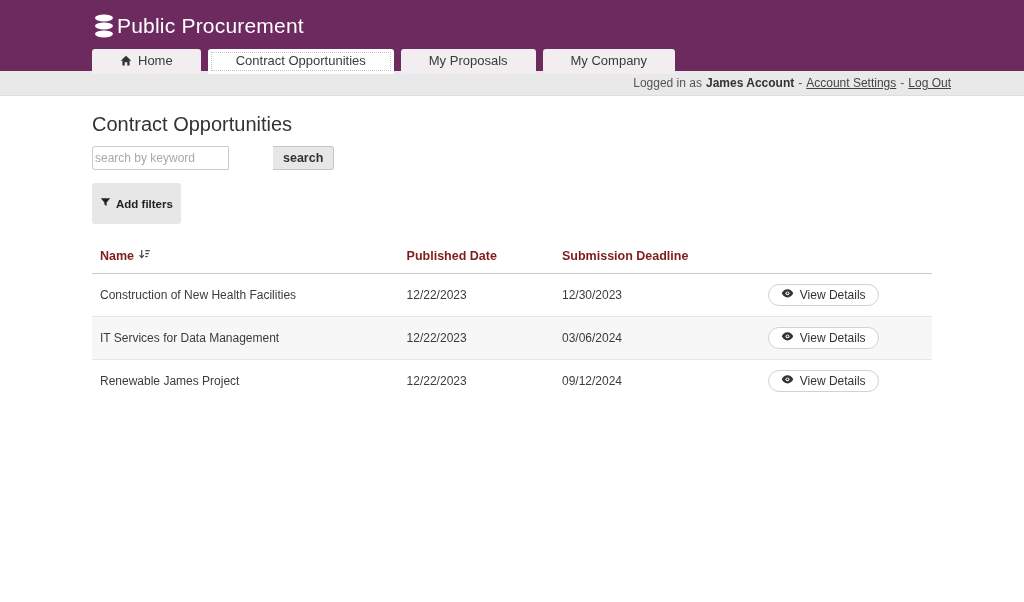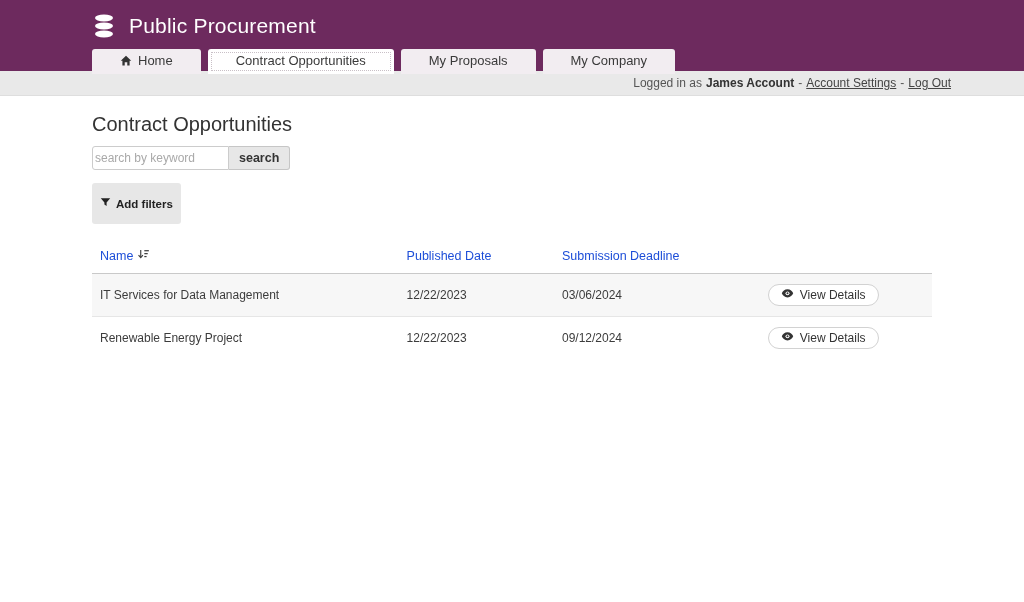--- a/index.html
+++ b/index.html
@@ -9,21 +9,21 @@
     background: var(--page-bg, #ffffff);
     color: var(--text, #3a3a3a);
   }
   .container { width: 840px; margin: 0 auto; }
 
   
   .app-header {
     background: var(--header-bg, #6d2a5e);
     padding-top: 13px;
   }
-  .brand { display: flex; align-items: center; gap: 13px; }
+  .brand { display: flex; align-items: center; gap: 1px; }
   .brand-icon { display: inline-flex; }
   .brand-title {
     color: #ffffff;
     font-size: 21px;
     font-weight: 400;
     letter-spacing: .2px;
   }
   .tabs {
     display: flex;
     gap: 7px;
@@ -101,20 +101,21 @@
     border: 1px solid #c6c6c6;
     border-left: none;
     background: var(--control-bg, #e7e7e7);
     border-radius: 0 3px 3px 0;
     font-size: 12.5px;
     font-weight: 600;
     color: #333333;
     padding: 0 10px;
     font-family: inherit;
     cursor: pointer;
+    margin-left: 44px;
   }
   .filters-row { margin-top: 13px; }
   .add-filters-btn {
     display: inline-flex;
     align-items: center;
     gap: 5px;
     background: var(--control-bg, #e7e7e7);
     border: none;
     border-radius: 3px;
     font-size: 11.5px;
@@ -128,22 +129,22 @@
   
   table.opps {
     width: 100%;
     margin-top: 15px;
     border-collapse: collapse;
     font-size: 12px;
   }
   table.opps th {
     text-align: left;
     font-size: 12.5px;
-    font-weight: 400;
-    color: #1d4ed8;
+    font-weight: 700;
+    color: #7f1d1d;
     padding: 9px 8px;
     border-bottom: 1px solid #c9c9c9;
   }
   table.opps col.c1 { width: 36.5%; }
   table.opps col.c2 { width: 18.5%; }
   table.opps col.c3 { width: 24.5%; }
   table.opps col.c4 { width: 20.5%; }
   table.opps td {
     padding: 14px 8px;
     color: #3c3c3c;
@@ -258,39 +259,56 @@
               </svg>
             </span>
           </span>
         </th>
         <th>Published Date</th>
         <th>Submission Deadline</th>
         <th></th>
       </tr>
     </thead>
     <tbody>
+      <tr>
+        <td>Construction of New Health Facilities</td>
+        <td>12/22/2023</td>
+        <td>12/30/2023</td>
+        <td class="action-cell">
+          <button class="view-details-btn">
+            <span>
+              <svg width="13" height="11" viewBox="0 0 16 13">
+                <path d="M8 1.2C4.6 1.2 1.9 3.7 1 6.3c.9 2.6 3.6 5.1 7 5.1s6.1-2.5 7-5.1c-.9-2.6-3.6-5.1-7-5.1z" fill="#333333"></path>
+                <circle cx="8" cy="6.3" r="2.4" fill="#ffffff"></circle>
+                <circle cx="8" cy="6.3" r="1.2" fill="#333333"></circle>
+              </svg>
+            </span>
+            <span>View Details</span>
+          </button>
+        </td>
+      </tr>
       <tr class="alt">
         <td>IT Services for Data Management</td>
         <td>12/22/2023</td>
         <td>03/06/2024</td>
         <td class="action-cell">
           <button class="view-details-btn">
             <span>
               <svg width="13" height="11" viewBox="0 0 16 13">
                 <path d="M8 1.2C4.6 1.2 1.9 3.7 1 6.3c.9 2.6 3.6 5.1 7 5.1s6.1-2.5 7-5.1c-.9-2.6-3.6-5.1-7-5.1z" fill="#333333"></path>
                 <circle cx="8" cy="6.3" r="2.4" fill="#ffffff"></circle>
                 <circle cx="8" cy="6.3" r="1.2" fill="#333333"></circle>
               </svg>
             </span>
             <span>View Details</span>
           </button>
         </td>
       </tr>
       <tr>
-        <td>Renewable Energy Project</td>
+        <td>Renewable James Project</td>
         <td>12/22/2023</td>
         <td>09/12/2024</td>
         <td class="action-cell">
           <button class="view-details-btn">
             <span>
               <svg width="13" height="11" viewBox="0 0 16 13">
                 <path d="M8 1.2C4.6 1.2 1.9 3.7 1 6.3c.9 2.6 3.6 5.1 7 5.1s6.1-2.5 7-5.1c-.9-2.6-3.6-5.1-7-5.1z" fill="#333333"></path>
                 <circle cx="8" cy="6.3" r="2.4" fill="#ffffff"></circle>
                 <circle cx="8" cy="6.3" r="1.2" fill="#333333"></circle>
               </svg>

